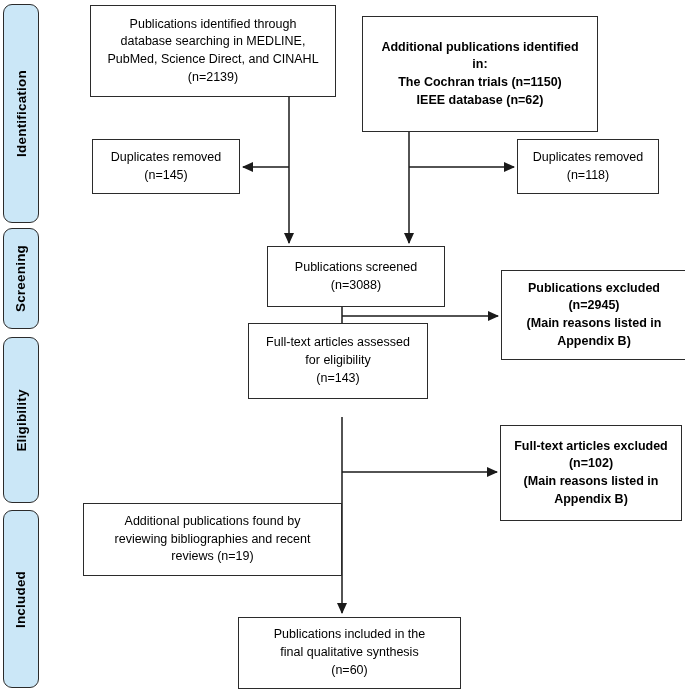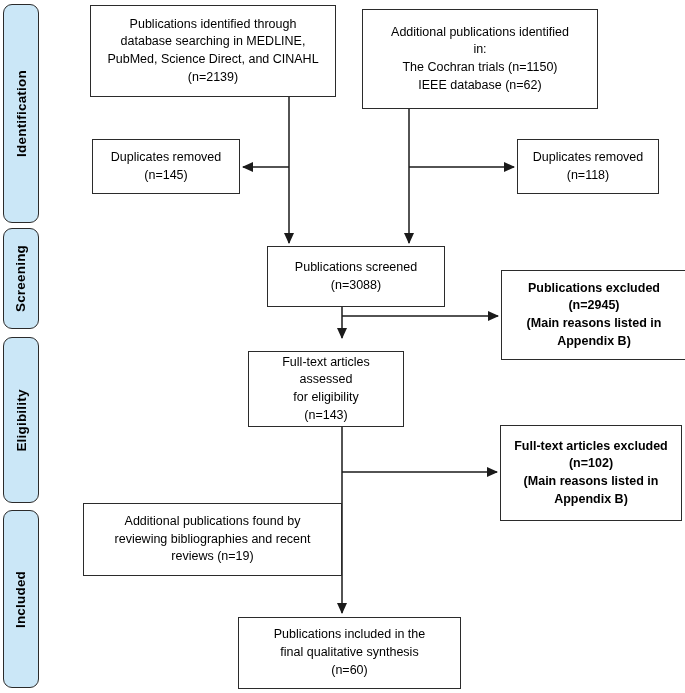--- a/index.html
+++ b/index.html
@@ -95,21 +95,21 @@
     <span class="stage-text">Included</span>
   </div>
 
   <div class="box" style="left:90px; top:5px; width:246px; height:92px;">
     <span class="box-text">Publications identified through
 database searching in MEDLINE,
 PubMed, Science Direct, and CINAHL
 (n=2139)</span>
   </div>
 
-  <div class="box" style="left:362px; top:9px; width:236px; height:100px;">
+  <div class="box" style="left:362px; top:16px; width:236px; height:116px;font-weight:bold;">
     <span class="box-text">Additional publications identified
 in:
 The Cochran trials (n=1150)
 IEEE database (n=62)</span>
   </div>
 
   <div class="box" style="left:92px; top:139px; width:148px; height:55px;">
     <span class="box-text">Duplicates removed
 (n=145)</span>
   </div>
@@ -124,21 +124,21 @@
 (n=3088)</span>
   </div>
 
   <div class="box" style="left:501px; top:270px; width:186px; height:90px;font-weight:bold;">
     <span class="box-text">Publications excluded
 (n=2945)
 (Main reasons listed in
 Appendix B)</span>
   </div>
 
-  <div class="box" style="left:248px; top:351px; width:156px; height:76px;">
+  <div class="box" style="left:248px; top:323px; width:180px; height:76px;">
     <span class="box-text">Full-text articles assessed
 for eligibility
 (n=143)</span>
   </div>
 
   <div class="box" style="left:500px; top:425px; width:182px; height:96px;font-weight:bold;">
     <span class="box-text">Full-text articles excluded
 (n=102)
 (Main reasons listed in
 Appendix B)</span>

